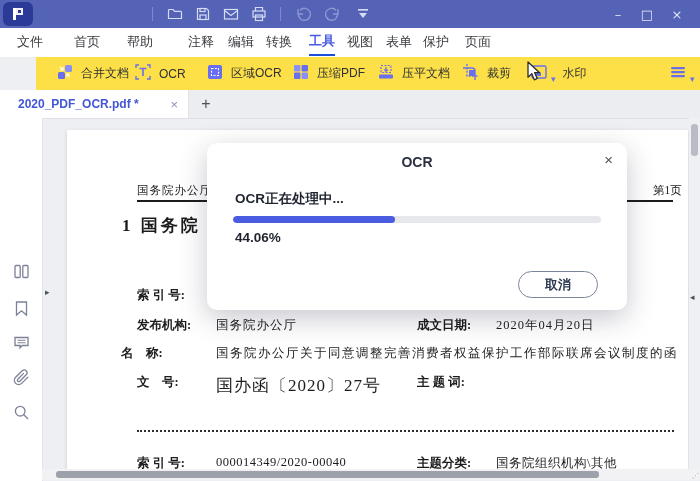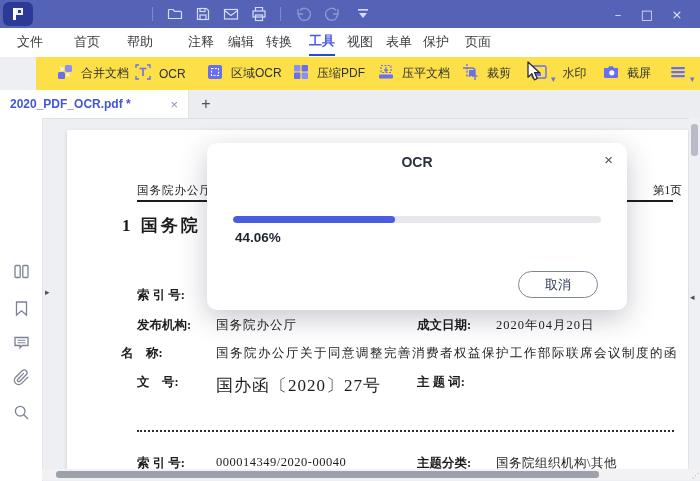--- a/index.html
+++ b/index.html
@@ -28,21 +28,21 @@
   .tlabel{font-size:12px;color:#2f3136;margin-left:7px;white-space:nowrap;}
   .tcaret{color:#696df0;font-size:9px;margin-left:3px;align-self:flex-end;margin-bottom:6px;}
   .tb-fade{position:absolute;right:0;top:0;width:26px;height:33px;
            background:linear-gradient(to right,rgba(255,255,255,0),#f4f4f6 70%);}
   .tb-overflow{position:absolute;right:1px;top:0;height:33px;width:12px;display:flex;align-items:center;justify-content:center;
                color:#3c3f46;font-size:15px;}
   
   .tabbar{position:absolute;left:0;top:90px;width:700px;height:28px;background:#ecedf1;border-bottom:1px solid #e0e1e6;}
   .tab{position:absolute;left:0;top:0;width:188px;height:28px;background:#fff;border-right:1px solid #e2e3e8;
        display:flex;align-items:center;}
-  .tab-title{font-size:12px;font-weight:700;color:#4356d6;margin-left:10px;white-space:nowrap;}
+  .tab-title{font-size:12px;font-weight:700;color:#4356d6;margin-left:18px;white-space:nowrap;}
   .tab-close{position:absolute;right:10px;top:0;height:28px;display:flex;align-items:center;color:#8a93b5;font-size:13px;}
   .newtab{position:absolute;left:196px;top:0;height:28px;width:20px;display:flex;align-items:center;justify-content:center;
           color:#4b4f58;font-size:16px;}
   
   .sidebar{position:absolute;left:0;top:118px;width:42px;height:363px;background:#fff;border-right:1px solid #e4e5e9;}
   .side-btn{position:absolute;left:11px;width:20px;height:20px;display:flex;align-items:center;justify-content:center;color:#7c8296;}
   .expander{position:absolute;font-size:9px;color:#4a4f5c;}
   
   .page{position:absolute;left:67px;top:130px;width:621px;height:339px;background:#fff;
         box-shadow:0 1px 4px rgba(0,0,0,.14);overflow:hidden;}
@@ -59,21 +59,21 @@
   
   .dialog{position:absolute;left:207px;top:143px;width:420px;height:167px;background:#fff;border-radius:10px;
           box-shadow:0 8px 28px rgba(30,35,60,.25);z-index:50;}
   .dlg-title{position:absolute;left:0;top:11px;width:100%;text-align:center;font-size:14px;font-weight:700;color:#2b3040;}
   .dlg-close{position:absolute;right:14px;top:8px;font-size:15px;color:#4d5260;}
   .dlg-status{position:absolute;left:28px;top:47px;font-size:13.5px;font-weight:700;color:#1f2430;}
   .ptrack{position:absolute;left:26px;top:73px;width:368px;height:7px;border-radius:4px;background:#e7e8ec;overflow:hidden;}
   .pfill{height:100%;background:#4a5ce0;border-radius:4px;width:0;}
   .dlg-pct{position:absolute;left:28px;top:87px;font-size:13.5px;font-weight:700;color:#1f2430;}
   .dlg-cancel{position:absolute;right:29px;bottom:12px;width:80px;height:27px;border:1.5px solid #7b8599;border-radius:14px;
-              background:#fff;display:flex;align-items:center;justify-content:center;font-size:13px;color:#2c3950;box-sizing:border-box;}
+              background:#fff;display:flex;align-items:center;justify-content:center;font-size:13px;color:#2c3950;box-sizing:border-box;font-weight:bold;}
   
   .cursor{position:absolute;left:524px;top:61px;z-index:99;}
 </style>
 </head>
 <body>
 
 <div class="stage">
 
   <div class="titlebar">
     <div class="applogo">
@@ -229,30 +229,20 @@
       <span>
         <svg width="18" height="18" viewBox="0 0 18 18">
             <rect x="2" y="3" width="14" height="12" rx="1.5" fill="none" stroke="#696df0" stroke-width="1.4"></rect>
             <rect x="4.5" y="9.5" width="6.5" height="3.5" fill="#696df0"></rect>
           </svg>
       </span>
       <span class="tcaret">▾</span>
       <span class="tlabel">水印</span>
     </div>
 
-    <div class="titem" style="left:566px">
-      <span>
-        <svg width="18" height="18" viewBox="0 0 18 18">
-            <path d="M2 5.5h4l1.3-1.8h3.4L12 5.5h4v9H2z" fill="#696df0" transform="translate(0,-.5)"></path>
-            <rect x="2" y="5" width="14" height="10" rx="1.5" fill="#696df0"></rect>
-            <circle cx="9.8" cy="9.8" r="2.6" fill="#fff"></circle>
-          </svg>
-      </span>
-      <span class="tlabel">截屏</span>
-    </div>
 
     <div class="titem" style="left:633px">
       <span>
         <svg width="18" height="18" viewBox="0 0 18 18" fill="#696df0">
             <rect x="2" y="4" width="14" height="2.2" rx="1.1"></rect>
             <rect x="2" y="8" width="14" height="2.2" rx="1.1"></rect>
             <rect x="2" y="12" width="14" height="2.2" rx="1.1"></rect>
           </svg>
       </span>
       <span class="tcaret">▾</span>
@@ -335,20 +325,21 @@
   <div class="vtrack"></div>
   <div class="vthumb"></div>
   <div class="expander" style="left:690px;top:292px">◂</div>
   <div class="htrack"></div>
   <div class="hthumb"></div>
   <div class="grip">⋰</div>
 
   <div class="dialog">
     <div class="dlg-title">OCR</div>
     <div class="dlg-close">×</div>
+    <div class="dlg-status">OCR正在处理中...</div>
     <div class="ptrack">
       <div class="pfill" style="width: 44.06%;"></div>
     </div>
     <div class="dlg-pct">44.06%</div>
     <div class="dlg-cancel">取消</div>
   </div>
 
   <div class="cursor">
     <svg width="20" height="22" viewBox="0 0 20 22">
         <path d="M4 1 L4 16.2 L7.8 12.8 L10.3 18.8 L13.2 17.5 L10.7 11.7 L15.6 11.7 Z" fill="#fff" stroke="#2a2a2a" stroke-width="1.3" stroke-linejoin="round"></path>

